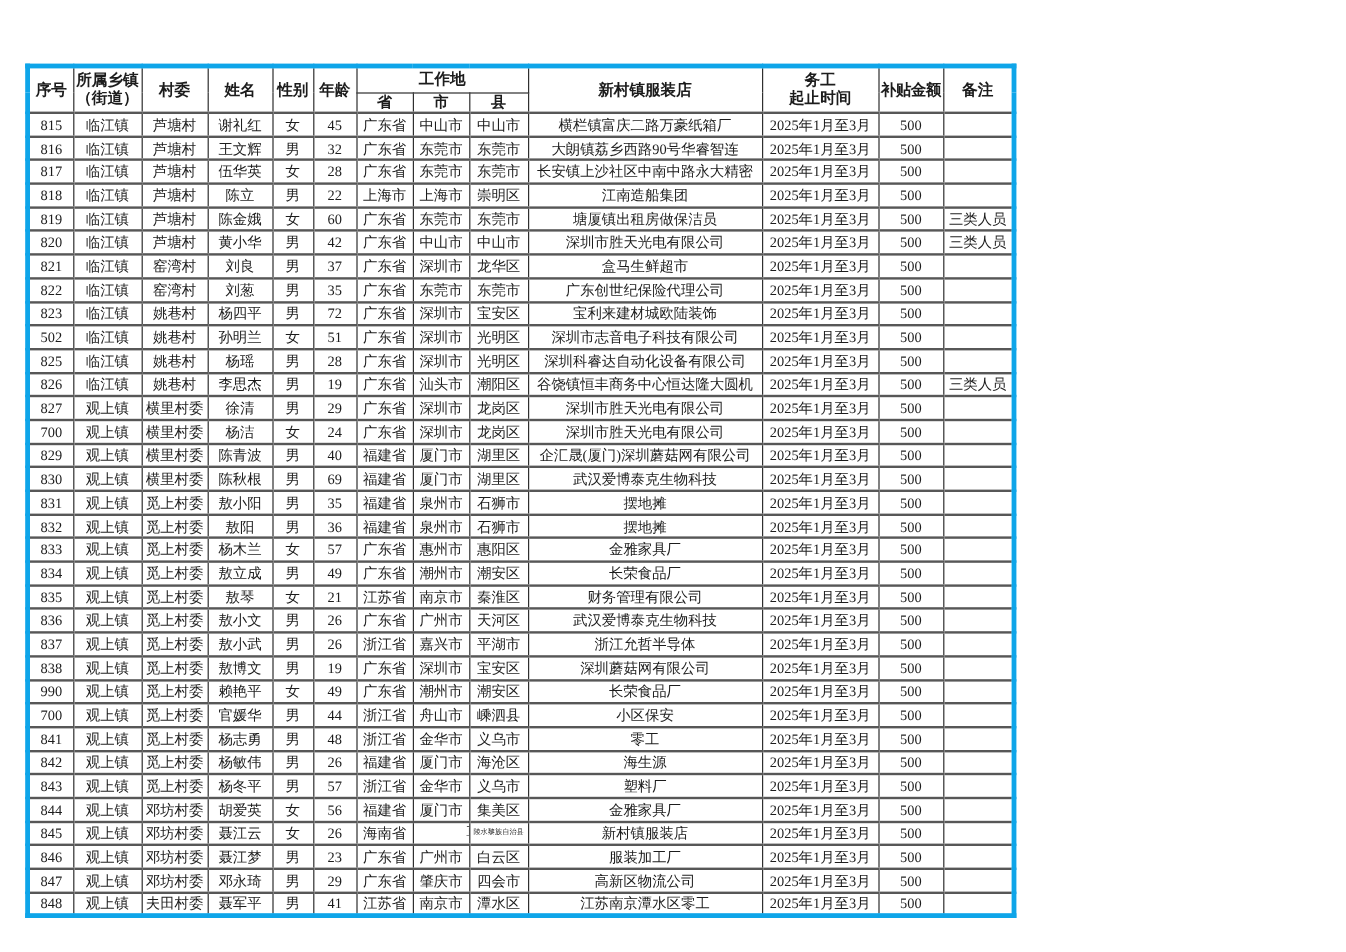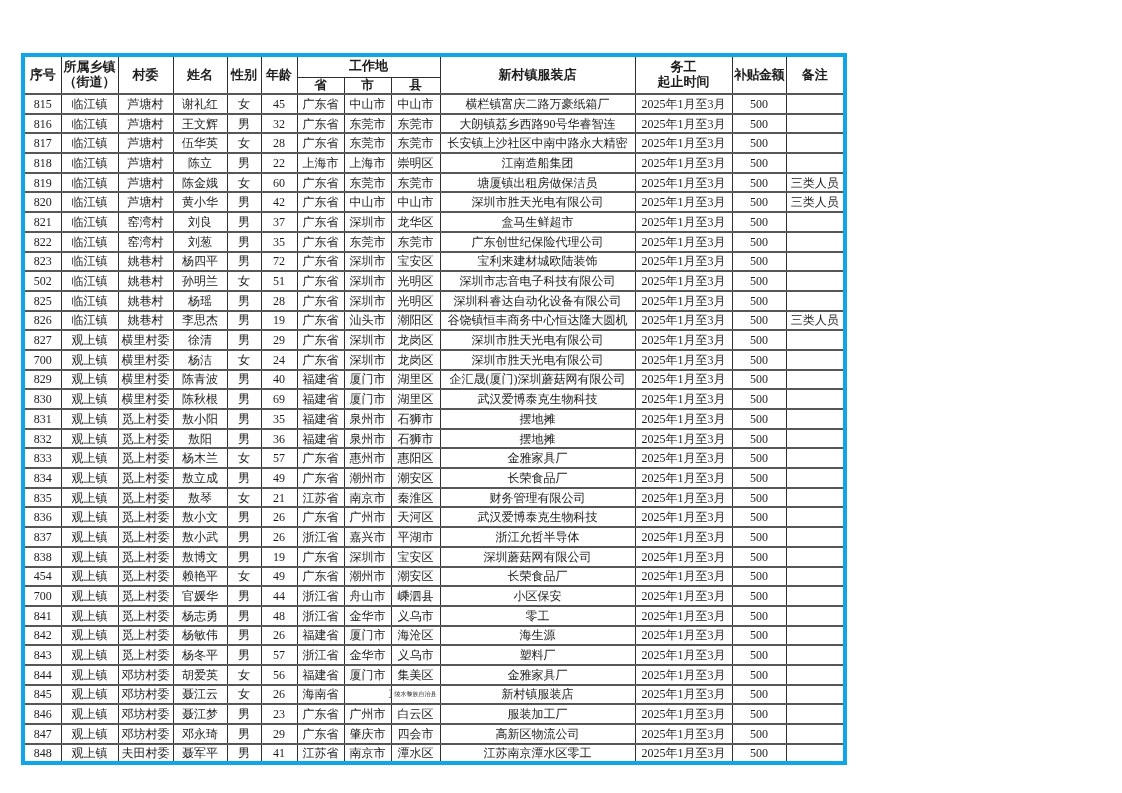--- a/index.html
+++ b/index.html
@@ -442,21 +442,21 @@
         <td>19</td>
         <td>广东省</td>
         <td>深圳市</td>
         <td>宝安区</td>
         <td>深圳蘑菇网有限公司</td>
         <td>2025年1月至3月</td>
         <td>500</td>
         <td></td>
       </tr>
       <tr>
-        <td>454</td>
+        <td>990</td>
         <td>观上镇</td>
         <td>觅上村委</td>
         <td>赖艳平</td>
         <td>女</td>
         <td>49</td>
         <td>广东省</td>
         <td>潮州市</td>
         <td>潮安区</td>
         <td>长荣食品厂</td>
         <td>2025年1月至3月</td>

